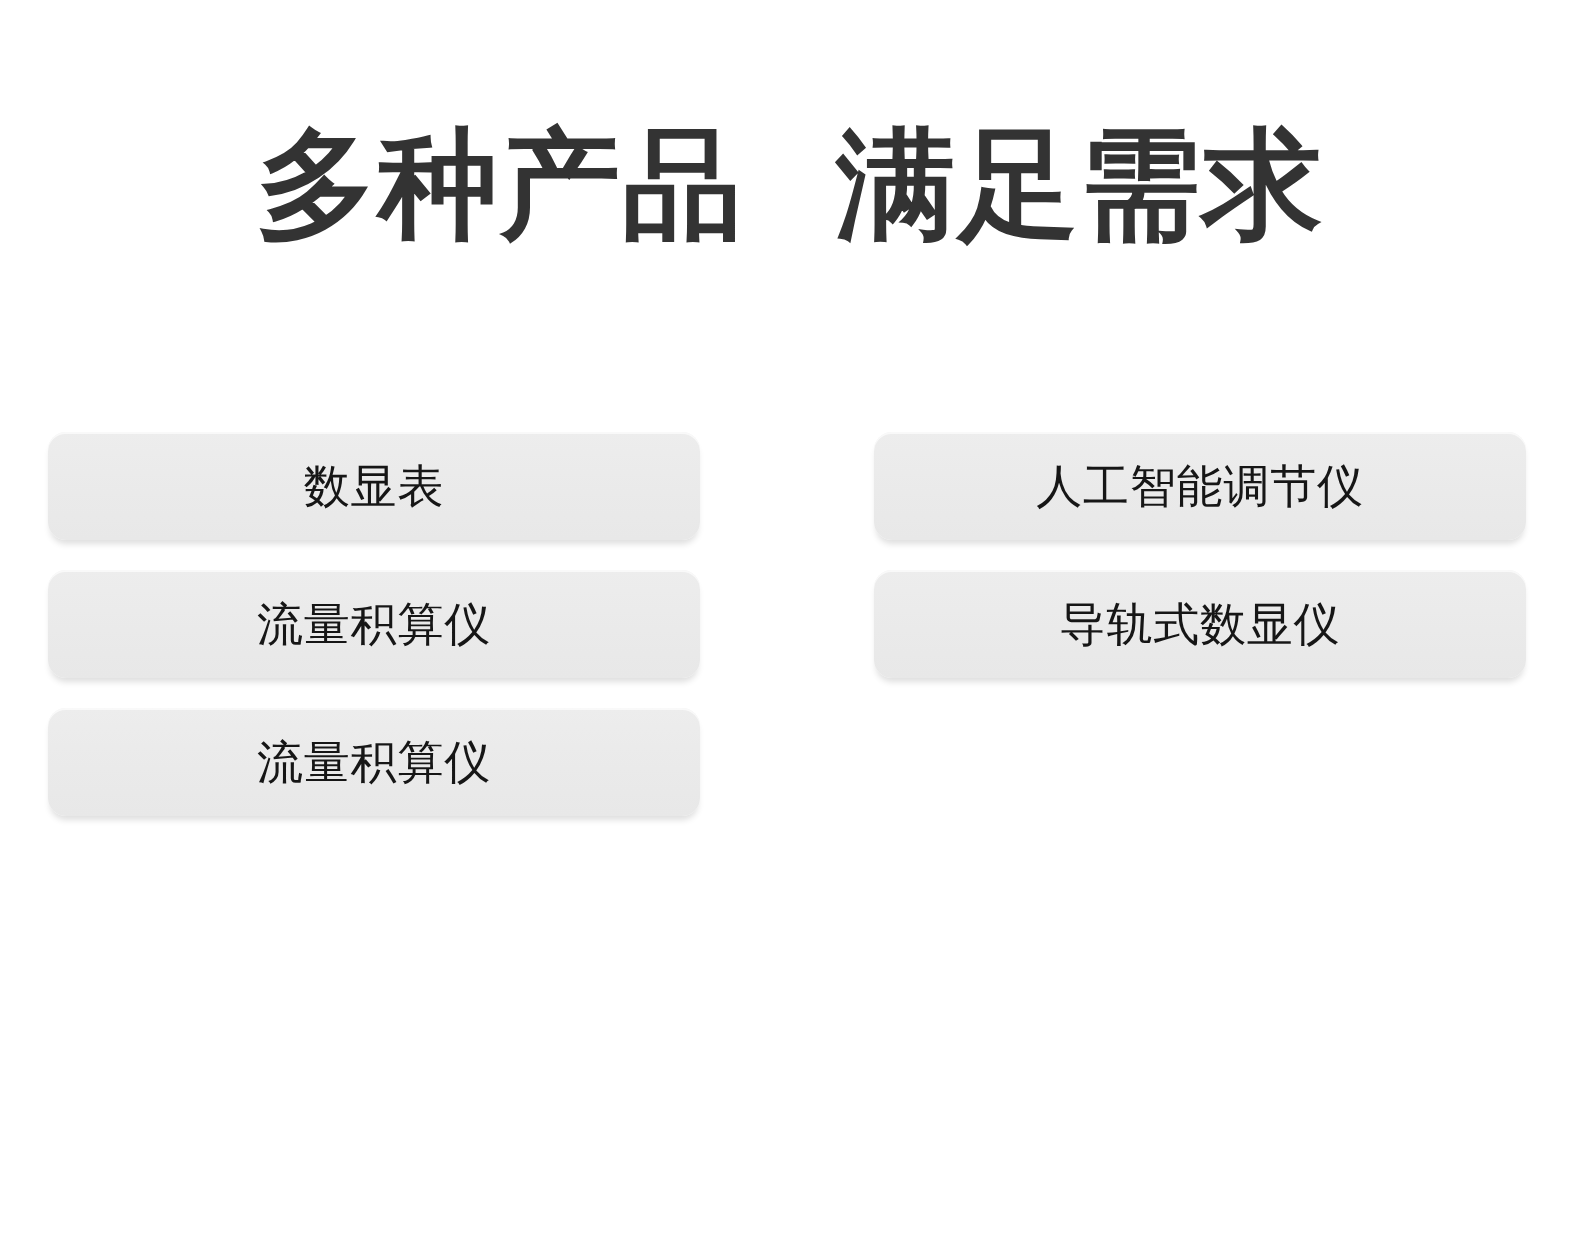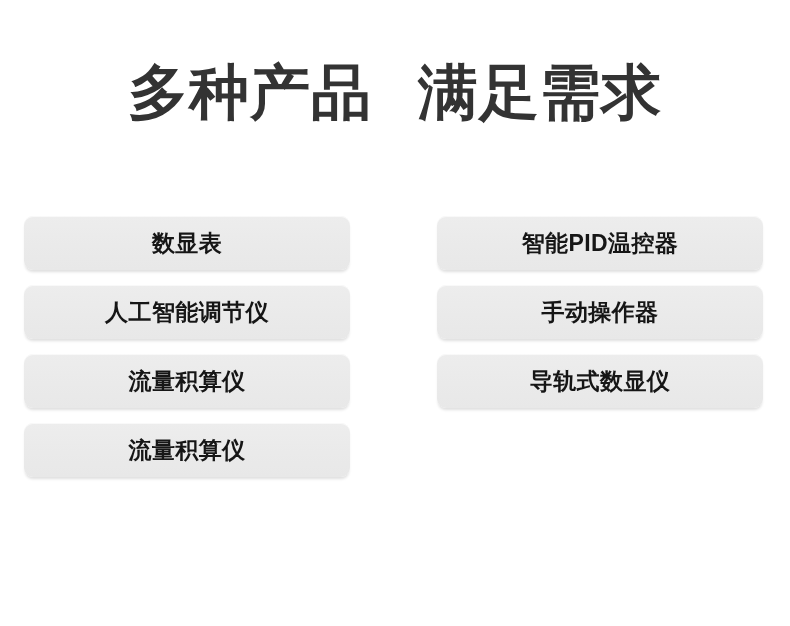--- a/index.html
+++ b/index.html
@@ -68,21 +68,21 @@
                 0 1px 0 0 rgba(255, 255, 255, 0.65) inset;
     display: flex;
     align-items: center;
     justify-content: center;
     box-sizing: border-box;
   }
 
   .card-label {
     font-size: 23px;
     line-height: 26px;
-    font-weight: 700;
+    font-weight: 400;
     color: #161616;
     letter-spacing: 0.4px;
     white-space: nowrap;
     text-align: left;
     -webkit-font-smoothing: antialiased;
   }
 
   
 </style>
 </head>
@@ -92,29 +92,23 @@
 
   <div class="heading">
     <span class="title-part">多种产品</span><span class="title-gap"></span><span class="title-part">满足需求</span>
   </div>
 
   <div class="grid">
 
     <div class="card">
       <span class="card-label">数显表</span>
     </div>
-    <div class="card">
-      <span class="card-label">智能PID温控器</span>
-    </div>
 
     <div class="card">
       <span class="card-label">人工智能调节仪</span>
-    </div>
-    <div class="card">
-      <span class="card-label">手动操作器</span>
     </div>
 
     <div class="card">
       <span class="card-label">流量积算仪</span>
     </div>
 
     <div class="card">
       <span class="card-label">导轨式数显仪</span>
     </div>
 

